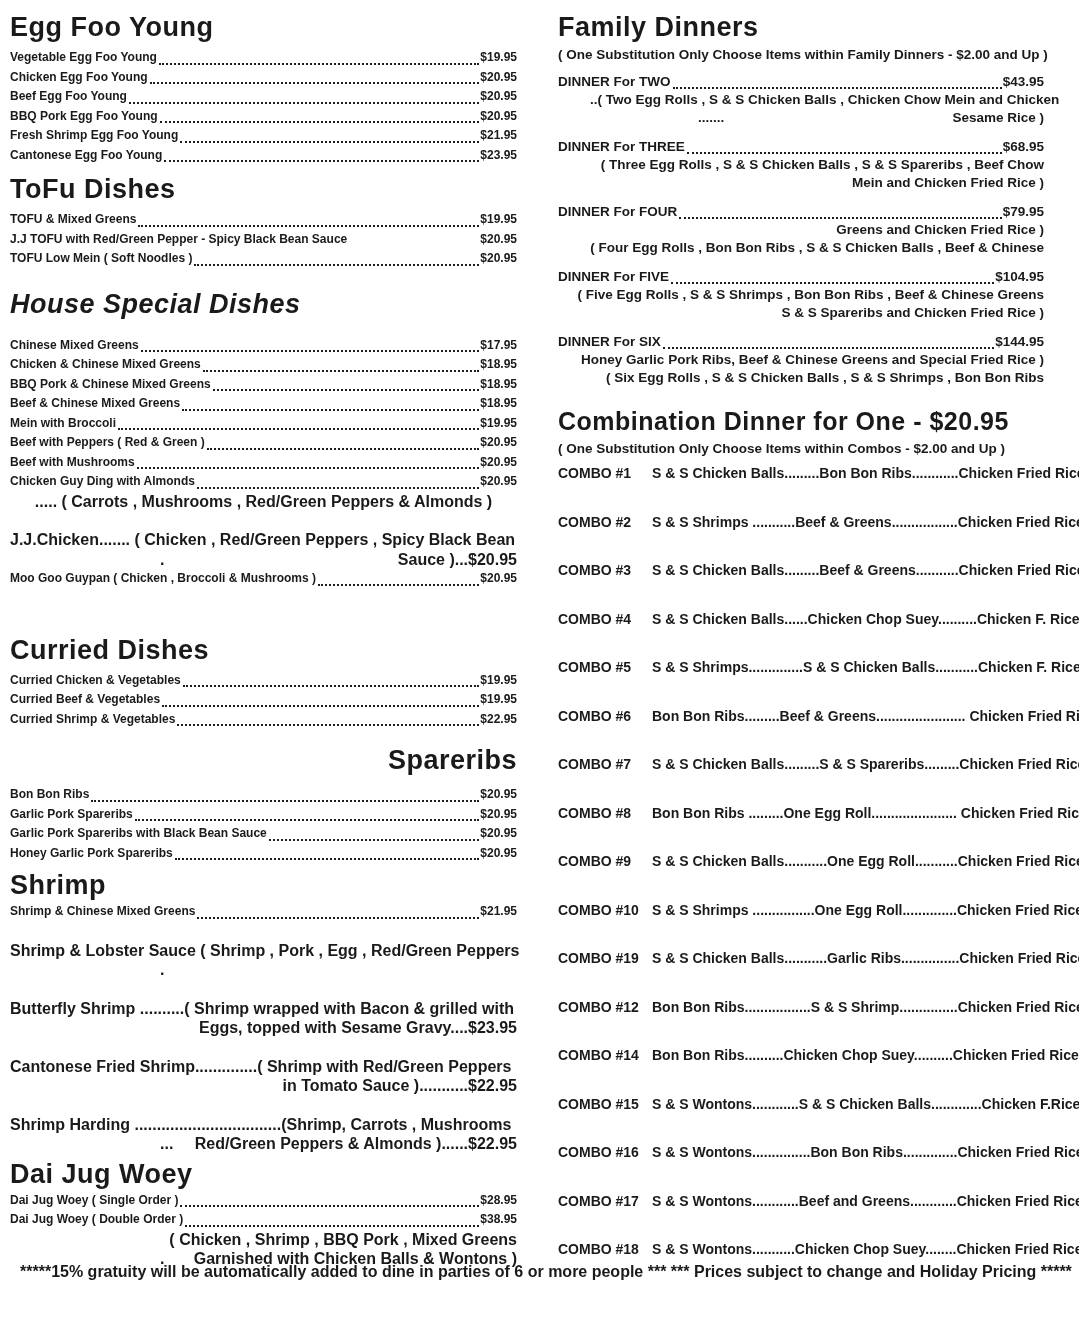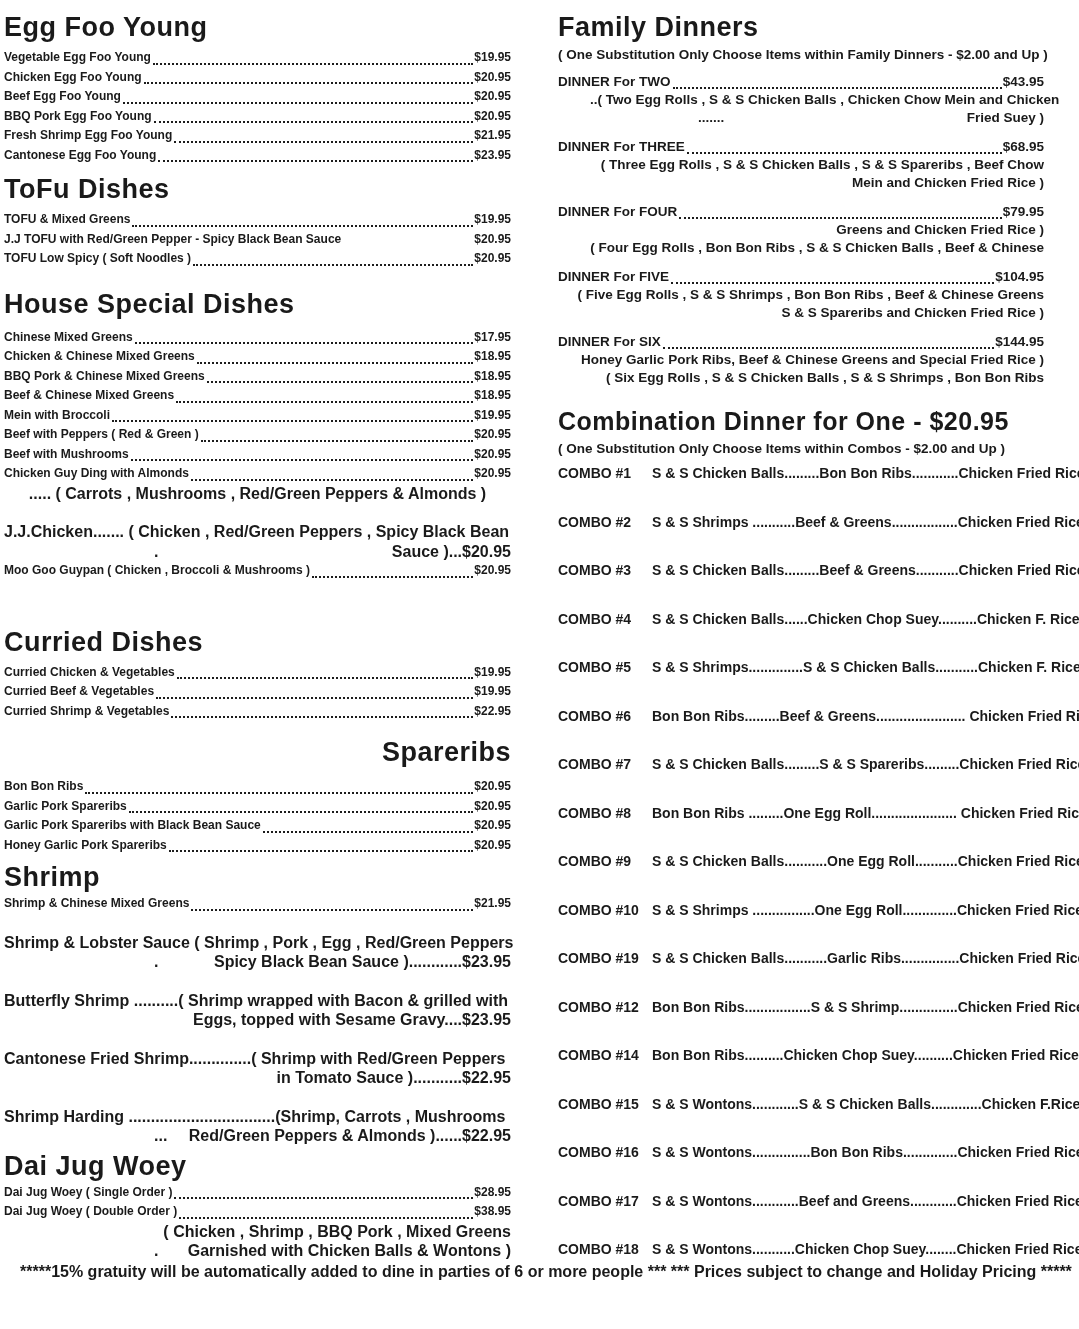--- a/index.html
+++ b/index.html
@@ -4,28 +4,28 @@
 <style>
   * { margin:0; padding:0; box-sizing:border-box; }
   html,body { background:#ffffff; }
   body {
     width:1079px; height:1329px; position:relative; overflow:hidden;
     font-family:"Liberation Sans", sans-serif;
     font-weight:700; color:#1a1a1a;
     -webkit-font-smoothing:antialiased;
   }
   .col { position:absolute; top:12px; }
-  .col.left  { left:4px;  width:507px; }
+  .col.left  { left:10px;  width:507px; }
   .col.right { left:558px; width:486px; }
 
   
   .sec-title { font-size:27px; line-height:31px; letter-spacing:.5px; margin:0 0 5px 0; }
   section.s1 { margin-top:9px; }
   section.s2 { margin-top:20px; }
-  section.s2 .sec-title { margin-bottom:8px; }
+  section.s2 .sec-title { margin-bottom:16px;font-style:italic; }
   section.s3 { margin-top:46px; }
   section.s4 { margin-top:16px;text-align:right; }
   section.s4 .sec-title { margin-bottom:9px; }
   section.s5 { margin-top:7px; }
   section.s5 .sec-title { margin-bottom:1px; }
   section.s6 { margin-top:5px; }
   section.s6 .sec-title { margin-bottom:1px; }
 
   .row  { display:flex; align-items:flex-end; font-size:12px; line-height:19.5px; }
   .name { white-space:nowrap; }
@@ -111,21 +111,21 @@
         <span class="name">TOFU &amp; Mixed Greens</span>
         <span class="leader"></span>
         <span class="price">$19.95</span>
       </div>
       <div class="row">
         <span class="name">J.J TOFU with Red/Green Pepper - Spicy Black Bean Sauce</span>
         <span class="leader none"></span>
         <span class="price">$20.95</span>
       </div>
       <div class="row">
-        <span class="name">TOFU Low Spicy ( Soft Noodles )</span>
+        <span class="name">TOFU Low Mein ( Soft Noodles )</span>
         <span class="leader"></span>
         <span class="price">$20.95</span>
       </div>
     </section>
     <section class="s2">
       <h2 class="sec-title">House Special Dishes</h2>
       <div class="row">
         <span class="name">Chinese Mixed Greens</span>
         <span class="leader"></span>
         <span class="price">$17.95</span>
@@ -228,21 +228,20 @@
         <span class="name">Shrimp &amp; Chinese Mixed Greens</span>
         <span class="leader"></span>
         <span class="price">$21.95</span>
       </div>
       <div class="dish gap">
         <div class="dline left">
           <span class="dtext">Shrimp &amp; Lobster Sauce ( Shrimp , Pork , Egg , Red/Green Peppers</span>
         </div>
         <div class="dline right">
           <span class="marker">.</span>
-          <span class="dtext">Spicy Black Bean Sauce )............$23.95</span>
         </div>
       </div>
       <div class="dish gap">
         <div class="dline left">
           <span class="dtext">Butterfly Shrimp ..........( Shrimp wrapped with Bacon &amp; grilled with</span>
         </div>
         <div class="dline right">
           <span class="dtext">Eggs, topped with Sesame Gravy....$23.95</span>
         </div>
       </div>
@@ -297,21 +296,21 @@
           <span class="name">DINNER For TWO</span>
           <span class="leader"></span>
           <span class="price">$43.95</span>
         </div>
         <div class="dline left">
           <span class="marker">..</span>
           <span class="dtext">( Two Egg Rolls , S &amp; S Chicken Balls , Chicken Chow Mein and Chicken</span>
         </div>
         <div class="dline right">
           <span class="marker">.......</span>
-          <span class="dtext">Fried Suey )</span>
+          <span class="dtext">Sesame Rice )</span>
         </div>
       </div>
       <div class="dinner">
         <div class="row">
           <span class="name">DINNER For THREE</span>
           <span class="leader"></span>
           <span class="price">$68.95</span>
         </div>
         <div class="dline right">
           <span class="dtext">( Three Egg Rolls , S &amp; S Chicken Balls , S &amp; S Spareribs , Beef Chow</span>

